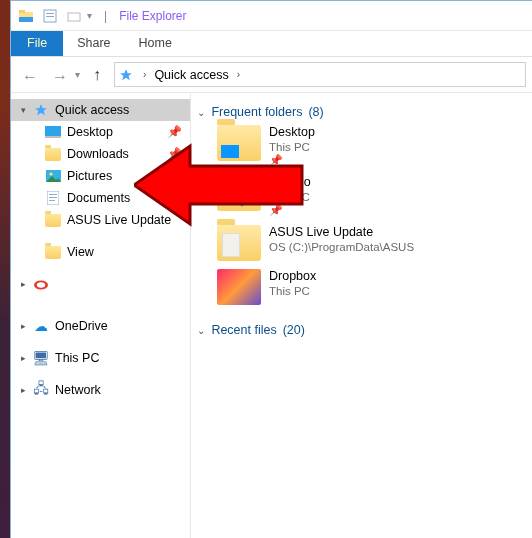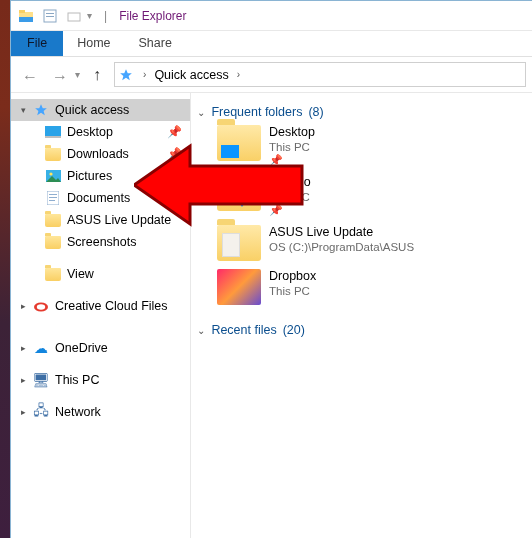--- a/index.html
+++ b/index.html
@@ -8,25 +8,25 @@
   .desktop-bg { position: absolute; left: 0; top: 0; width: 10px; height: 538px;
     background: linear-gradient(180deg,#772a1a 0%,#7b2c1b 20%,#3c2237 60%,#3e1f3e 100%); z-index: 0; }
 
   .window { position: absolute; left: 10px; top: 0; width: 522px; height: 538px; background: #fff;
     border-left: 1px solid #8ab4d3; border-top: 1px solid #8ab4d3; display: flex; flex-direction: column; }
 
   .titlebar { height: 30px; background: #fff; display: flex; align-items: center; gap: 6px; padding: 0 6px;
     border-bottom: 1px solid #e8e8e8; font-size: 12px; }
   .qat-icon { width: 18px; height: 18px; display: inline-flex; align-items: center; justify-content: center; }
   .title-sep { color: #888; margin: 0 6px; }
-  .title-text { color: #701a75; }
+  .title-text { color: #8b5cf6; }
 
   .ribbon { height: 26px; display: flex; align-items: flex-end; border-bottom: 1px solid #e0e0e0; }
   .ribbon-tab { padding: 4px 14px 6px; font-size: 12.5px; color: #444; cursor: pointer; }
-  .ribbon-tab.file { background: #1979ca; color: #0f172a; padding: 5px 16px 6px; }
+  .ribbon-tab.file { background: #1979ca; color: #fef9c3; padding: 5px 16px 6px; }
 
   .addrbar { height: 36px; display: flex; align-items: center; padding: 4px 6px; gap: 4px;
     border-bottom: 1px solid #e8e8e8; }
   .navbtn { width: 26px; height: 26px; display: inline-flex; align-items: center; justify-content: center;
     color: #8c8c8c; font-size: 16px; cursor: default; }
   .navbtn.enabled { color: #333; cursor: pointer; }
   .caret-down { font-size: 10px; color: #8c8c8c; margin-left: -2px; }
   .breadcrumb { flex: 1; height: 25px; border: 1px solid #cfcfcf; display: flex; align-items: center;
     padding: 0 4px; font-size: 12.5px; }
   .bc-star { color: #46a5ff; margin-right: 6px; display: inline-flex; }
@@ -112,22 +112,22 @@
           <rect x="1" y="4" width="12" height="8" fill="#fff" stroke="#bababa"></rect>
         </svg>
     </span>
     <span class="caret-down">▾</span>
     <span class="title-sep">|</span>
     <span class="title-text">File Explorer</span>
   </div>
 
   <div class="ribbon">
     <div class="ribbon-tab file">File</div>
+    <div class="ribbon-tab">Share</div>
     <div class="ribbon-tab">Home</div>
-    <div class="ribbon-tab">Share</div>
   </div>
 
   <div class="addrbar">
     <span class="navbtn">←</span>
     <span class="navbtn">→</span>
     <span class="caret-down">▾</span>
     <span class="navbtn enabled">↑</span>
     <div class="breadcrumb">
       <span class="bc-star">
         <svg width="14" height="14" viewBox="0 0 24 24">
@@ -192,43 +192,36 @@
         <span>Documents</span>
         <span class="pin">📌</span>
       </div>
 
       <div class="side-item">
         <span class="ic">
             <span class="folder-ic"></span>
           </span>
         <span>ASUS Live Update</span>
       </div>
-      <div class="side-item">
-        <span class="ic">
-            <span class="folder-ic"></span>
-          </span>
-        <span>Screenshots</span>
-      </div>
       <div class="side-gap"></div>
       <div class="side-item">
         <span class="ic">
             <span class="folder-ic"></span>
           </span>
         <span>View</span>
       </div>
 
       <div class="side-gap"></div>
       <div class="side-item side-root">
         <span class="ic">
           <svg width="16" height="12" viewBox="0 0 16 12">
               <ellipse cx="8" cy="7" rx="7" ry="4.5" fill="#e53a2e"></ellipse>
               <ellipse cx="8" cy="7" rx="4.2" ry="2.7" fill="#fff"></ellipse>
             </svg>
         </span>
-        <span>Creative Cloud Files</span>
       </div>
       <div class="side-gap"></div>
       <div class="side-gap"></div>
       <div class="side-item side-root">
         <span class="ic cloud-ic">☁</span>
         <span>OneDrive</span>
       </div>
       <div class="side-gap"></div>
       <div class="side-item side-root">
         <span class="ic pc-ic">🖥</span>

